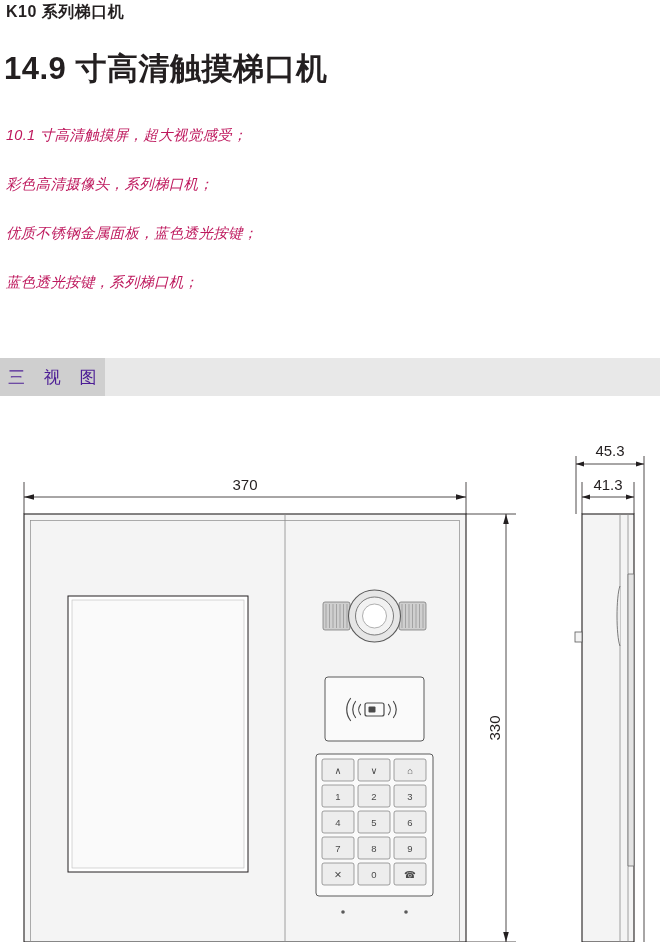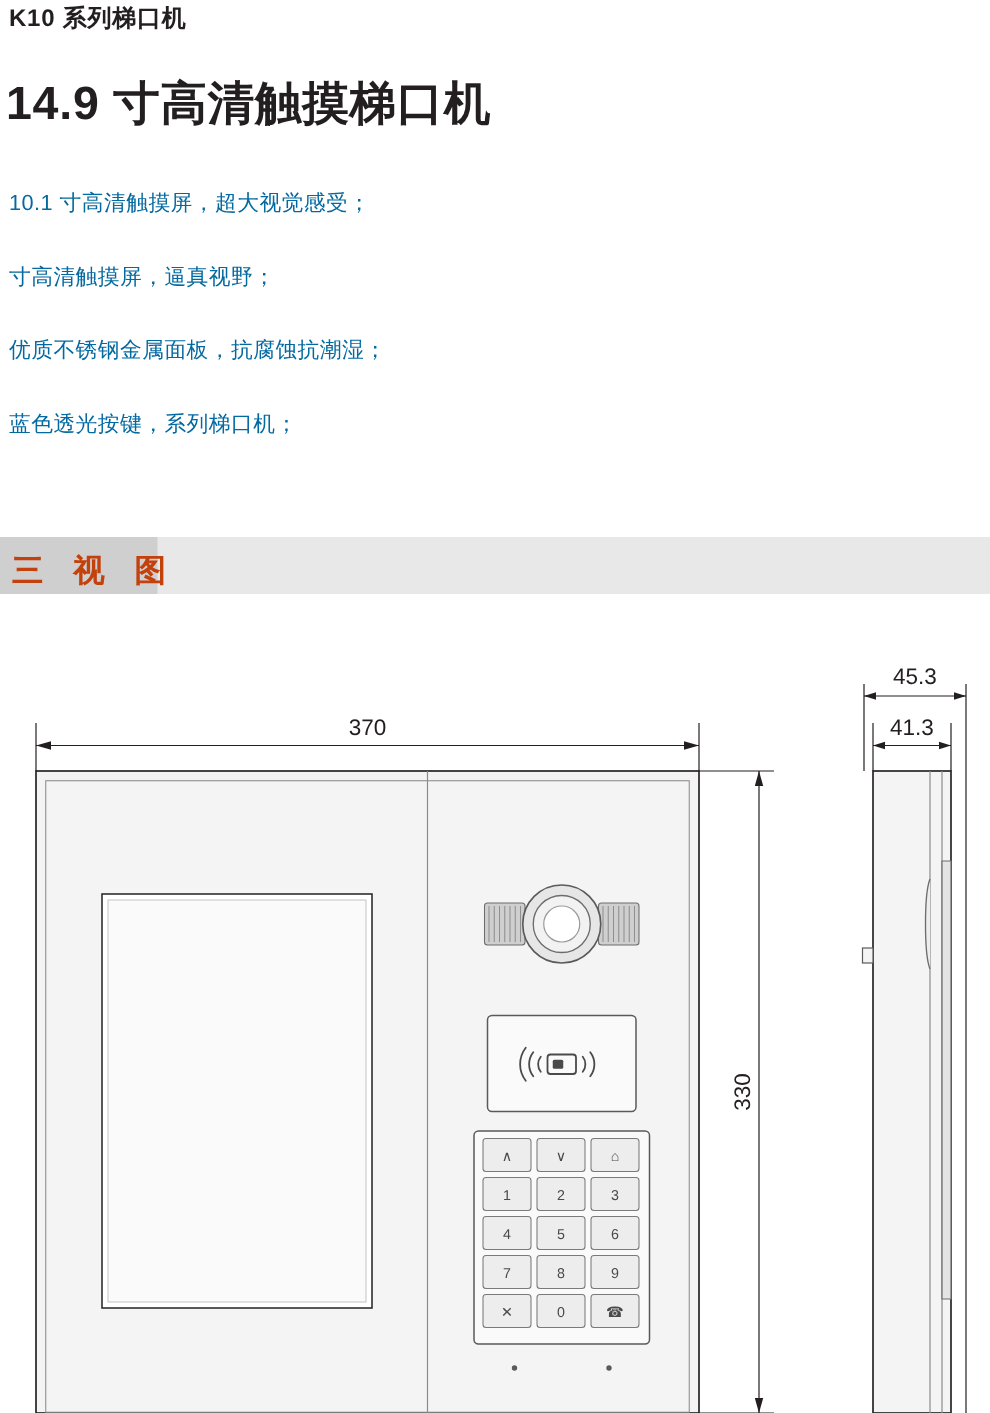--- a/index.html
+++ b/index.html
@@ -35,22 +35,23 @@
     top: 48px;
     font-size: 31px;
     font-weight: bold;
     letter-spacing: 0.5px;
     color: #231f20;
   }
   .feature {
     position: absolute;
     left: 6px;
     font-size: 14.5px;
-    color: #0369a1;
+    color: #be185d;
     letter-spacing: 0.3px;
+    font-style: italic;
   }
   .f0 { top: 126px; }
   .f1 { top: 175px; }
   .f2 { top: 224px; }
   .f3 { top: 273px; }
 
   .section-bar {
     position: absolute;
     left: 0px;
     top: 358px;
@@ -63,24 +64,24 @@
     left: 0px;
     top: 358px;
     width: 105px;
     height: 38px;
     background: #cfcfcf;
   }
   .section-label {
     position: absolute;
     left: 8px;
     top: 366px;
-    font-size: 21px;
-    font-weight: bold;
+    font-size: 17px;
+    font-weight: normal;
     letter-spacing: 7px;
-    color: #c2410c;
+    color: #4c1d95;
   }
 
   .dwg {
     position: absolute;
     left: 0;
     top: 396px;
     width: 660px;
     height: 546px;
   }
   svg { display: block; }
@@ -97,22 +98,22 @@
 </style>
 </head>
 <body>
 
 <div class="page">
 
   <div class="series-title">K10 系列梯口机</div>
   <div class="main-title">14.9 寸高清触摸梯口机</div>
 
   <div class="feature f0">10.1 寸高清触摸屏，超大视觉感受；</div>
-  <div class="feature f1">寸高清触摸屏，逼真视野；</div>
-  <div class="feature f2">优质不锈钢金属面板，抗腐蚀抗潮湿；</div>
+  <div class="feature f1">彩色高清摄像头，系列梯口机；</div>
+  <div class="feature f2">优质不锈钢金属面板，蓝色透光按键；</div>
   <div class="feature f3">蓝色透光按键，系列梯口机；</div>
 
   <div class="section-bar"></div>
   <div class="section-bar-accent"></div>
   <div class="section-label">三 视 图</div>
 
   <div class="dwg">
     <svg width="660" height="546" viewBox="0 0 660 546" xmlns="http://www.w3.org/2000/svg">
 
       <g stroke="#231f20" stroke-width="0.8" fill="none">

